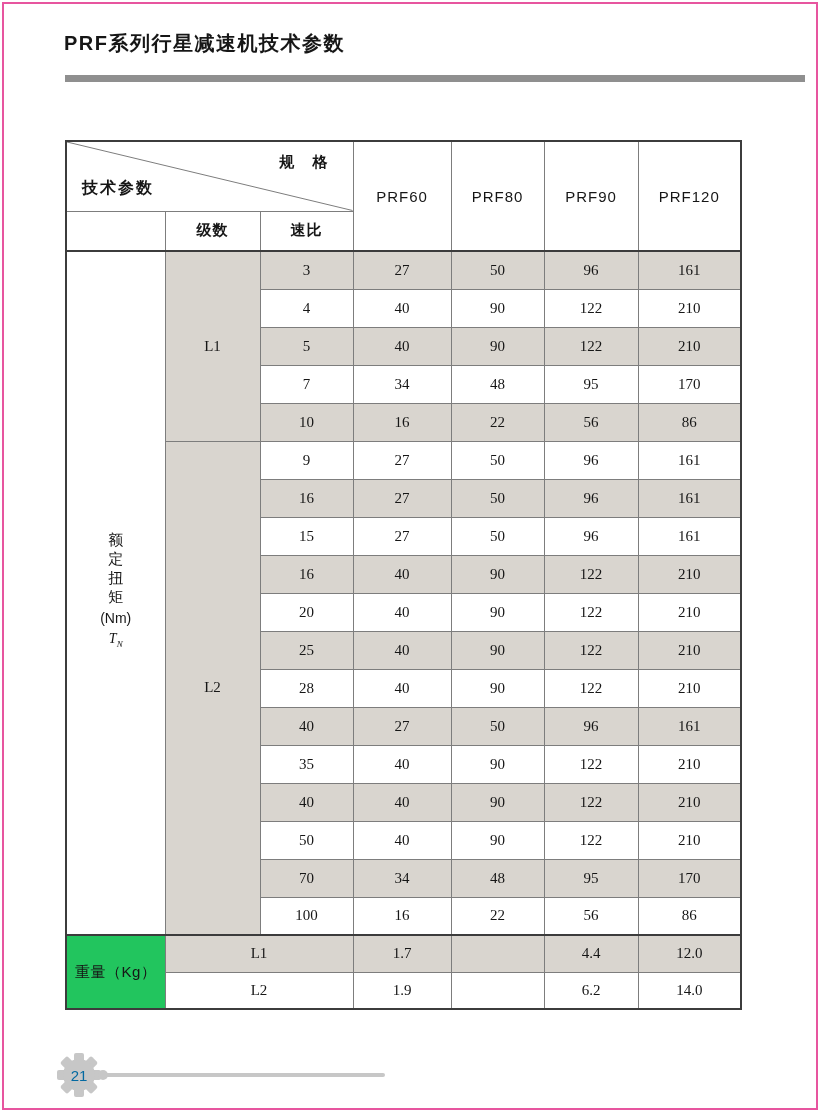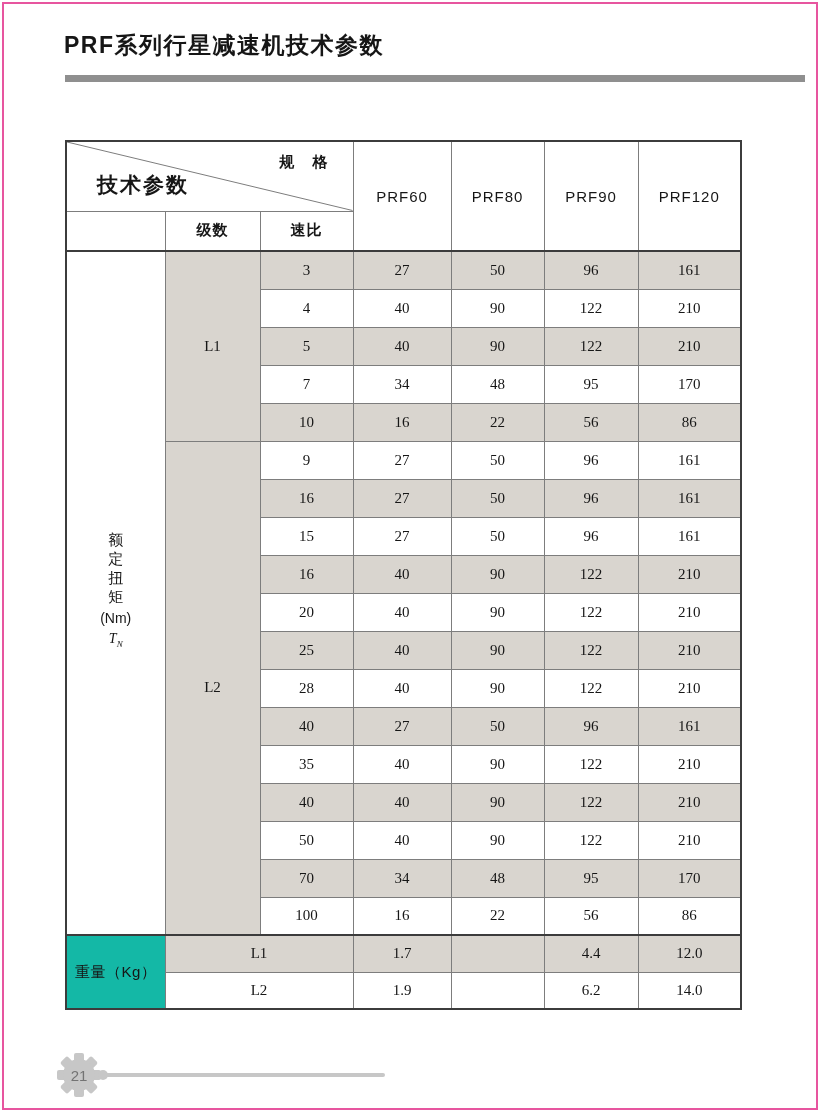--- a/index.html
+++ b/index.html
@@ -8,21 +8,21 @@
     --bar:#8f8f8f;
     --foot:#c7c7c7;
     --grid:#7d7d7d;
     --heavy:#3c3c3c;
   }
   html,body{margin:0;padding:0;background:#fff;}
   .page{position:relative;width:820px;height:1112px;background:#ffffff;overflow:hidden;
         font-family:"Liberation Sans",sans-serif;color:#161616;}
   .page-border{position:absolute;left:2px;top:2px;right:2px;bottom:2px;
         border:2px solid var(--accent);pointer-events:none;}
-  .title{position:absolute;left:64px;top:30px;font-size:23px;font-weight:bold;
+  .title{position:absolute;left:64px;top:30px;font-size:20px;font-weight:bold;
         letter-spacing:1.5px;white-space:nowrap;}
   .title-bar{position:absolute;left:65px;top:75px;width:740px;height:7px;background:var(--bar);}
 
   table.spec{position:absolute;left:65px;top:140px;border-collapse:collapse;
         table-layout:fixed;border:2px solid var(--heavy);}
   table.spec td{border:1px solid var(--grid);text-align:center;vertical-align:middle;
         padding:0;font-size:15px;overflow:hidden;}
   td.shade{background:var(--shade);}
   tr.h1{height:70px;}
   tr.h2{height:40px;}
@@ -30,34 +30,34 @@
   tr.weightrow{height:37px;}
   tr.datafirst td{border-top:2px solid var(--heavy);}
   tr.weightfirst td{border-top:2px solid var(--heavy);}
 
   td.colhead{font-size:15px;letter-spacing:1px;}
   td.subhead{font-weight:bold;font-size:15px;letter-spacing:1px;}
   td.diag{position:relative;margin-left:20px;}
   .diag-svg{position:absolute;left:0;top:0;width:100%;height:100%;display:block;}
   .diag-svg line{stroke:var(--grid);stroke-width:1;vector-effect:non-scaling-stroke;}
   .corner-tr{position:absolute;top:11px;right:18px;font-weight:bold;font-size:15px;letter-spacing:7px;}
-  .corner-bl{position:absolute;left:30px;bottom:12px;font-weight:bold;font-size:21px;letter-spacing:2px;}
+  .corner-bl{position:absolute;left:15px;bottom:12px;font-weight:bold;font-size:16px;letter-spacing:2px;}
 
   td.num{font-family:"Liberation Serif",serif;font-size:15px;}
   td.stagecell{font-family:"Liberation Serif",serif;font-size:15px;}
   td.torquelabel{background:#fff;}
   .vchar{font-size:15px;line-height:19px;}
   .vunit{font-size:14px;line-height:18px;margin-top:3px;}
   .vsym{font-family:"Liberation Serif",serif;font-style:italic;font-size:14px;line-height:24px;}
   .vsym sub{font-size:9px;font-style:italic;}
-  td.weightlabel{font-size:15px;letter-spacing:0.5px;background:#14b8a6;}
+  td.weightlabel{font-size:15px;letter-spacing:0.5px;background:#22c55e;}
 
   .footer-gear{position:absolute;left:57px;top:1053px;width:44px;height:44px;}
   .footer-num{position:absolute;left:0;top:0;width:44px;height:44px;display:flex;
-        align-items:center;justify-content:center;font-size:15px;color:#737373;}
+        align-items:center;justify-content:center;font-size:15px;color:#0369a1;}
   .footer-dot{position:absolute;left:98px;top:1070px;width:10px;height:10px;border-radius:50%;background:var(--foot);}
   .footer-line{position:absolute;left:104px;top:1073px;width:281px;height:4px;border-radius:2px;background:var(--foot);}
 </style>
 </head>
 <body>
 
 <div class="page">
   <div class="page-border"></div>
 
   <div class="title">PRF系列行星减速机技术参数</div>

